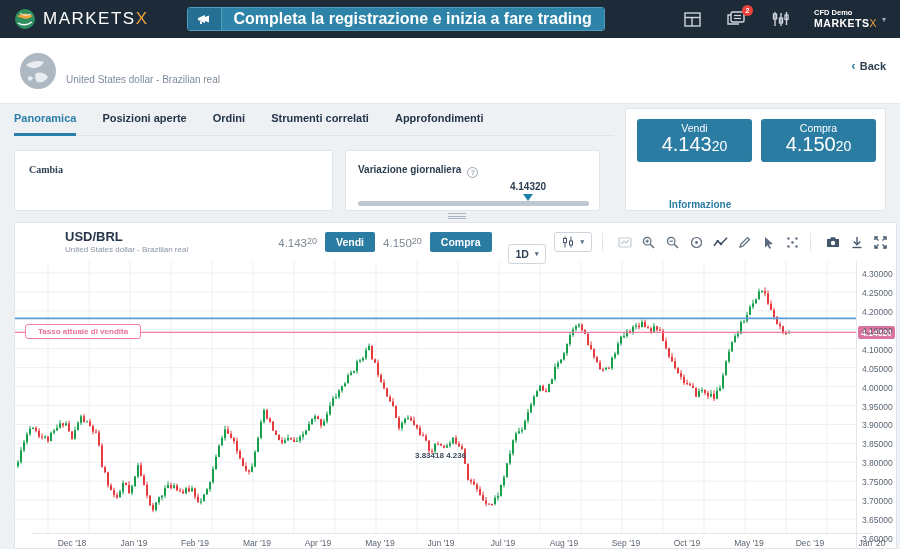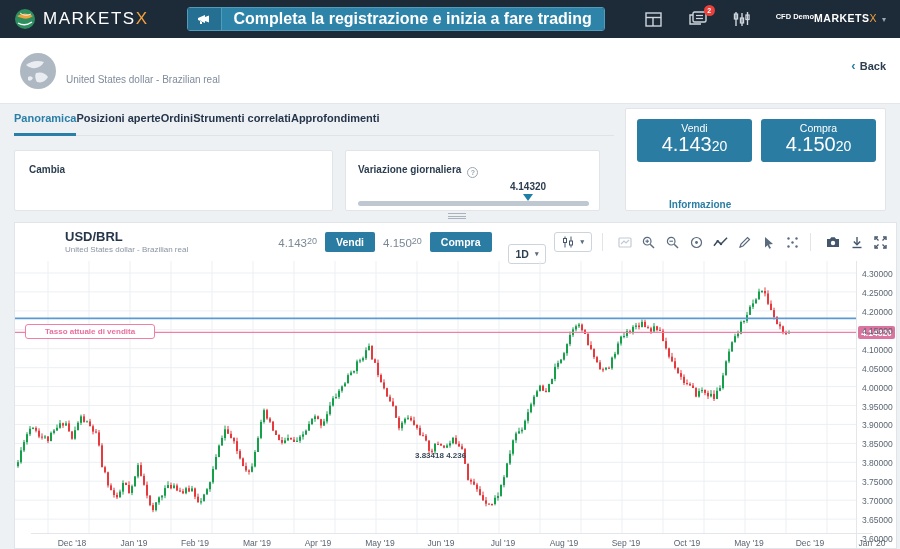--- a/index.html
+++ b/index.html
@@ -11,36 +11,36 @@
   .logo { display:flex; align-items:center; margin-left:14px; }
   .logo-text { font-size:17px; letter-spacing:1.5px; color:#fff; font-weight:400; margin-left:7px; }
   .logo-x { color:#f0a23c; font-weight:400; }
   .banner { display:flex; align-items:stretch; margin-left:38px; border:1px solid #4f9cbd; border-radius:3px; overflow:hidden; height:24px; cursor:pointer; }
   .banner-iconbox { background:#256f92; width:34px; display:flex; align-items:center; justify-content:center; border-right:1px solid #4f9cbd; }
   .banner-label { background:#2e83a8; color:#fff; font-size:16px; font-weight:bold; display:flex; align-items:center; padding:0 12px; }
   .top-right { margin-left:auto; display:flex; align-items:center; gap:24px; margin-right:14px; }
   .top-ic { position:relative; width:20px; height:18px; display:flex; align-items:center; justify-content:center; cursor:pointer; }
   .nbadge { position:absolute; top:-5px; right:-7px; background:#e8413c; color:#fff; font-size:7px; font-weight:bold; width:11px; height:11px; border-radius:50%; display:flex; align-items:center; justify-content:center; }
   .account { display:flex; align-items:center; gap:5px; cursor:pointer; }
-  .account-lines { display:flex; flex-direction:row; line-height:1.25; }
+  .account-lines { display:flex; flex-direction:column; line-height:1.25; }
   .acct-line1 { color:#fff; font-size:7.5px; font-weight:bold; }
   .acct-line2 { color:#fff; font-size:10.5px; font-weight:bold; letter-spacing:.5px; }
   .caret { color:#9aa7b4; font-size:8px; }
 
   
   .page-header { position:absolute; left:0; top:38px; width:900px; height:66px; background:#fff; border-bottom:1px solid #e3e7ec; }
   .globe-big { position:absolute; left:18px; top:13px; }
   .ph-title { position:absolute; left:66px; top:12px; font-size:19px; font-weight:bold; color:#2c3e50; }
   .star { font-size:14px; color:#8a94a2; font-weight:normal; margin-left:8px; cursor:pointer; }
   .ph-sub { position:absolute; left:66px; top:36px; font-size:10px; color:#7f8c9b; }
   .back { position:absolute; right:14px; top:20px; font-size:11px; font-weight:bold; color:#2c3e50; cursor:pointer; }
   .back .chev { color:#2a7da3; margin-right:4px; font-size:13px; }
 
   
-  .tabs { position:absolute; left:14px; top:112px; width:600px; display:flex; border-bottom:1px solid #dfe3e8; padding-bottom:9px; }
+  .tabs { position:absolute; left:14px; top:112px; width:600px; display:flex; gap:26px; border-bottom:1px solid #dfe3e8; padding-bottom:9px; }
   .tab { font-size:11px; font-weight:bold; color:#25354a; cursor:pointer; position:relative; padding-bottom:2px; }
   .tab.active { color:#2a7fa8; }
   .tab.active::after { content:""; position:absolute; left:0; right:0; bottom:-10px; height:3px; background:#2a7fa8; }
 
   
   .card { position:absolute; background:#fff; border:1px solid #e1e5ea; border-radius:2px; }
   .card-change { left:14px; top:150px; width:319px; height:61px; }
   .card-title { font-size:10px; color:#2c3e50; font-weight:bold; }
   .chg-val { position:absolute; left:14px; top:26px; font-size:21px; font-weight:bold; color:#3eb37a; }
   .chg-arrow { font-size:9px; vertical-align:2px; margin-left:4px; }
@@ -73,21 +73,21 @@
   .ch-price small { font-size:9px; vertical-align:3px; }
   .mini-btn { background:#2a7ca3; color:#fff; font-size:10.5px; font-weight:bold; padding:4px 11px; border-radius:2px; cursor:pointer; }
   .dd { border:1px solid #cdd4db; border-radius:3px; padding:3px 7px; display:flex; align-items:center; gap:6px; font-size:10.5px; font-weight:bold; color:#2c3e50; cursor:pointer; }
   .dd .caret2 { font-size:7px; color:#5a6b7e; }
   .tool-row { display:flex; align-items:center; gap:9px; margin-left:4px; }
   .tool { width:15px; height:15px; display:flex; align-items:center; justify-content:center; cursor:pointer; }
   .vdiv { width:1px; height:18px; background:#e0e5ea; margin:0 2px; }
 
   .plot-wrap { position:absolute; left:0; top:38px; width:841px; height:272px; }
   #plot-svg { position:absolute; left:0; top:0; }
-  .sell-line-label { position:absolute; left:10px; border:1px solid #ef7fa7; color:#e86f9e; background:#fff; font-size:8px; font-weight:bold; padding:2px 19px; border-radius:3px; white-space:nowrap; }
+  .sell-line-label { position:absolute; left:10px; border:1px solid #ef7fa7; color:#e86f9e; background:#fff; font-size:8px; font-weight:bold; padding:2px 12px; border-radius:3px; white-space:nowrap; }
   .annotation { position:absolute; left:400px; top:190px; font-size:8px; font-weight:bold; color:#3b4a5a; white-space:nowrap; }
   .y-axis { position:absolute; left:841px; top:38px; width:41px; height:289px; border-left:1px solid #e3e7ec; }
   .ytick { position:absolute; left:5px; font-size:8.5px; color:#5a6572; }
   .y-badge { position:absolute; left:1px; right:2px; height:13px; background:#d9759f; color:#fff; font-size:8.5px; font-weight:bold; border-radius:2px; display:flex; align-items:center; justify-content:center; }
   .x-axis { position:absolute; left:16px; top:310px; width:841px; height:17px; border-top:1px solid #e3e7ec; }
   .xtick { position:absolute; top:4px; width:44px; text-align:center; font-size:8.5px; color:#5a6572; }
 </style>
 </head>
 <body>
 
@@ -159,21 +159,21 @@
 
 <div class="tabs">
   <div class="tab active">Panoramica</div>
   <div class="tab">Posizioni aperte</div>
   <div class="tab">Ordini</div>
   <div class="tab">Strumenti correlati</div>
   <div class="tab">Approfondimenti</div>
 </div>
 
 <div class="card card-change">
-  <div class="card-title" style="position:absolute;left:14px;top:13px;">Cambia</div>
+  <div class="card-title" style="position:absolute;left:14px;top:13px;font-family:Liberation Serif, serif;">Cambia</div>
 </div>
 
 <div class="card card-range">
   <div class="card-title" style="position:absolute;left:12px;top:13px;"><span>Variazione giornaliera</span><span class="qmark">?</span></div>
   <div class="slider">
     <div class="slider-marker" style="left:165px;"></div>
     <div class="slider-val" style="left:170px;">4.14320</div>
   </div>
 </div>
 

